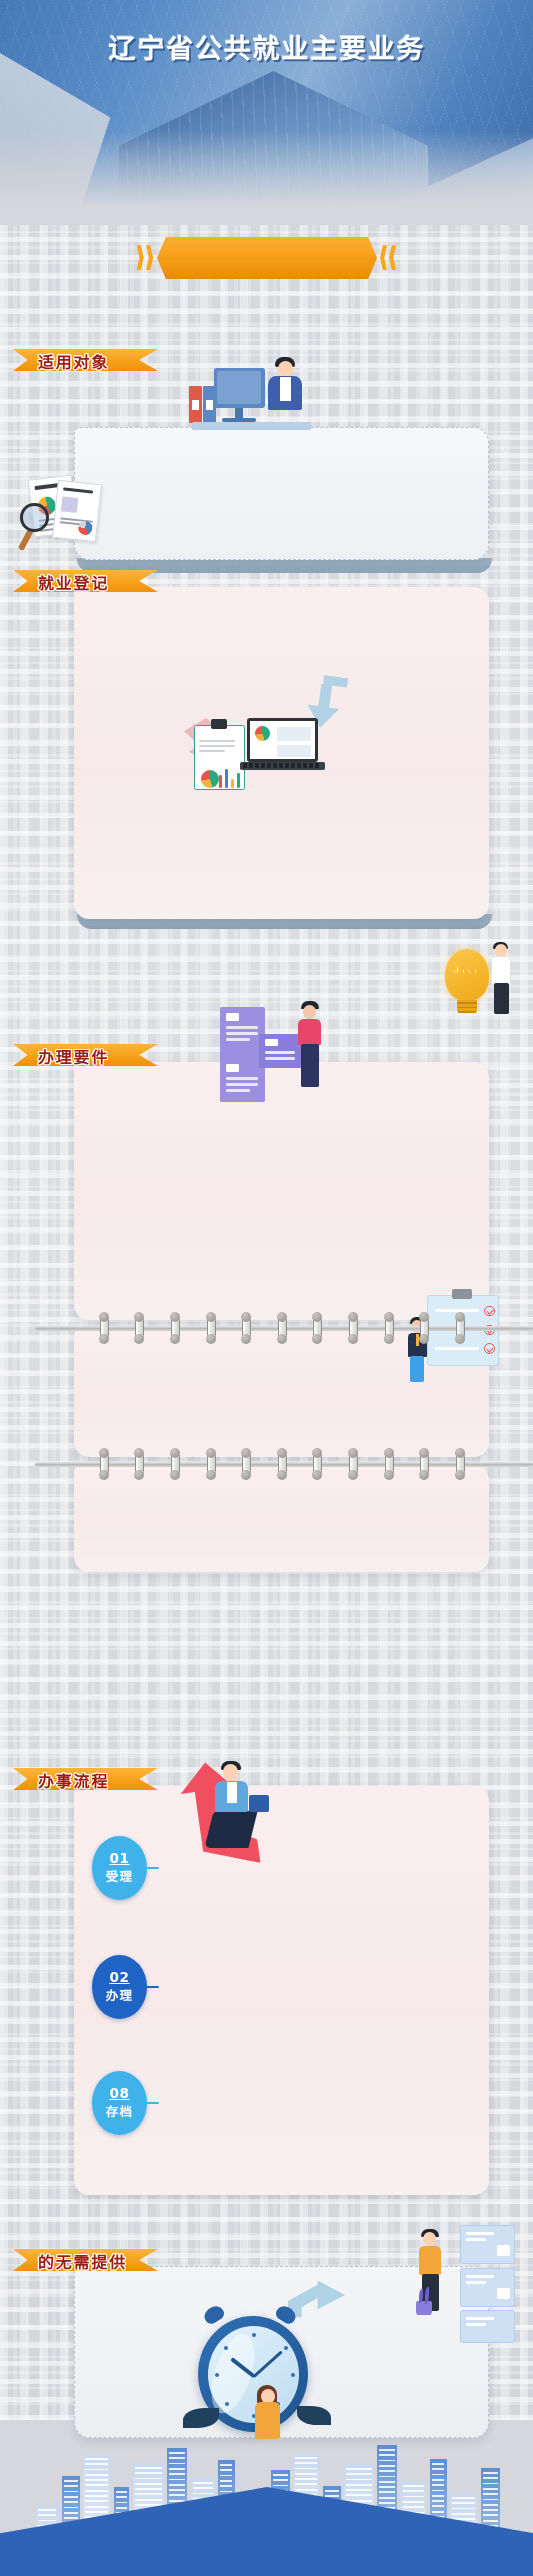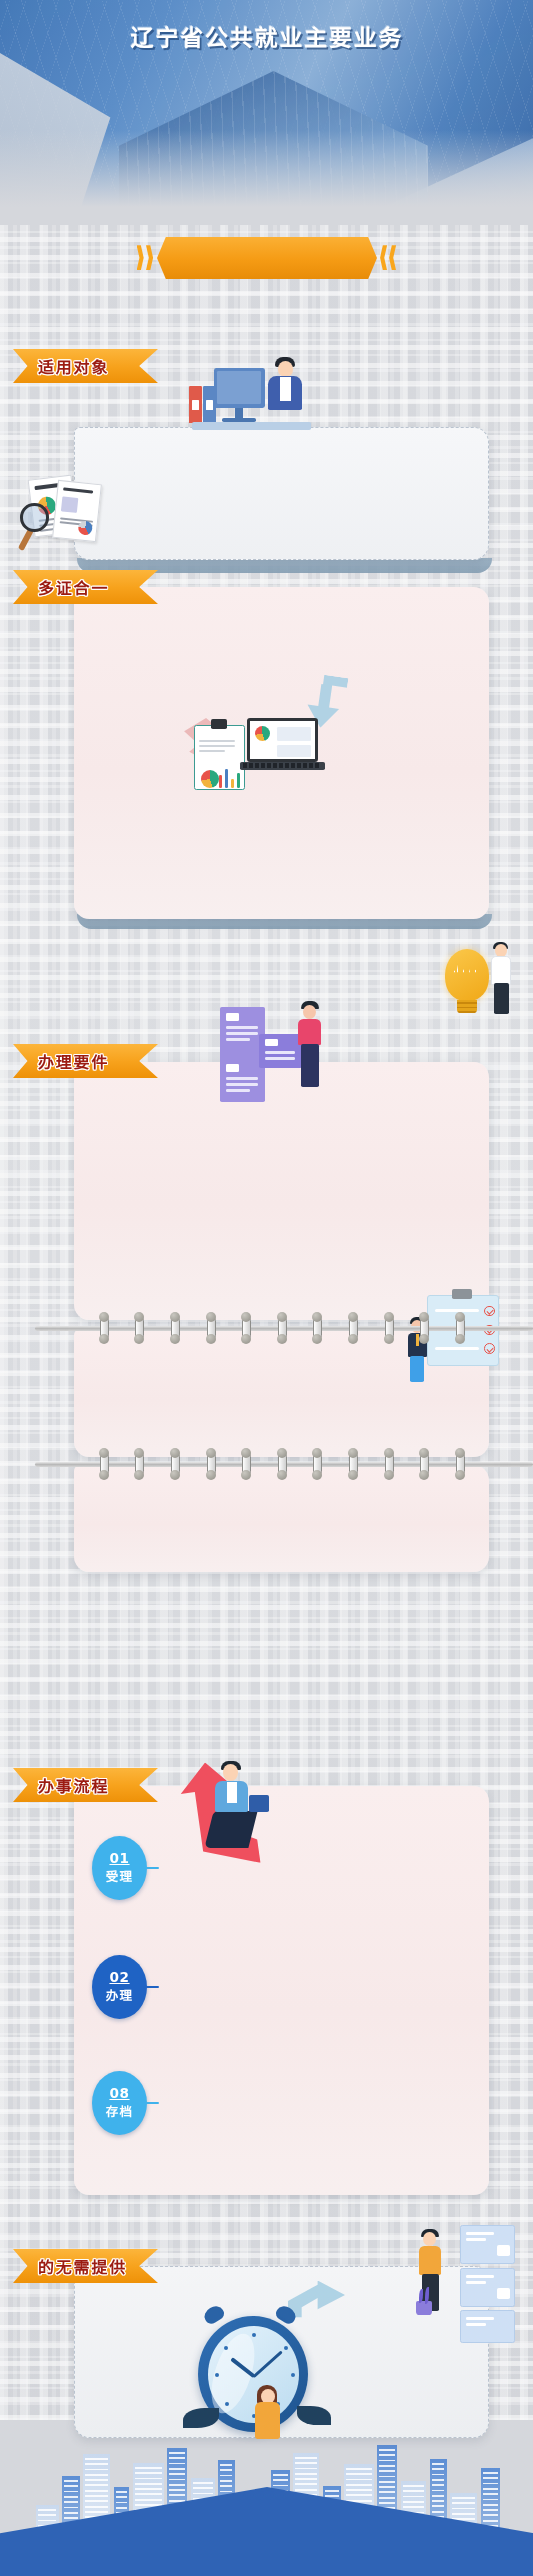--- a/index.html
+++ b/index.html
@@ -44,21 +44,21 @@
     clip-path:polygon(0 0,62% 35%,40% 100%,0 100%);
     opacity:.8;
   }
   .hero-title {
     position:absolute; left:0; top:22.5px; width:534px; text-align:center;
     z-index:5; color:#fff;
     font-family:"DejaVu Sans","Liberation Sans",sans-serif;
     font-weight:700; letter-spacing:1.8px; line-height:1.32;
     text-shadow:1.8px 1.8px 0 rgba(25,60,110,.62), -0.6px -0.6px 0 rgba(255,255,255,.5);
   }
-  .hero-title .l1 { font-size:23px; display:block; }
+  .hero-title .l1 { font-size:27px; display:block;margin-top:8px; }
   .hero-title .l2 { font-size:27px; display:block; margin-top:2.4px; }
   .hero-title .ver { font-size:15px; letter-spacing:0; }
 
   
   .bin-bg {
     position:absolute; left:0; top:225px; width:534px; height:2195px;
     background:
       repeating-linear-gradient(0deg, rgba(255,255,255,.55) 0 5.3px, rgba(255,255,255,0) 5.3px 18px),
       repeating-linear-gradient(90deg, rgba(255,255,255,.42) 0 7.7px, rgba(255,255,255,0) 7.7px 20px),
       linear-gradient(180deg,#d6d8dd 0%,#dcdee2 40%,#d3d5da 100%);
@@ -91,24 +91,24 @@
   .sec-banner .txt {
     position:absolute; left:24px; top:0; width:220px; height:42px;
     display:flex; align-items:center; justify-content:center;
     font-family:"DejaVu Sans","Liberation Sans",sans-serif;
     font-size:22.5px; font-weight:700; letter-spacing:2.4px; color:#fff;
     text-shadow:1.2px 1.2px 0 #E07A00,-1.2px -1.2px 0 #E07A00,1.2px -1.2px 0 #E07A00,-1.2px 1.2px 0 #E07A00,0 1.8px 2.4px rgba(140,70,0,.45);
   }
 
   
   .ribbon {
-    position:absolute; height:34px; z-index:9;
+    position:absolute; height:22px; z-index:9;
     background:linear-gradient(180deg,#FCB53B 0%,#F7A21C 52%,#EE9108 100%);
     clip-path:polygon(0 0, 100% 0, 87% 50%, 100% 100%, 0 100%, 10% 50%);
-    display:flex; align-items:center; padding-left:25px;
+    display:flex; padding-left:25px;
     box-shadow:0 1.8px 3px rgba(130,80,10,.20);
   }
   .ribbon span {
     font-family:"DejaVu Sans","Liberation Sans",sans-serif;
     font-size:16px; font-weight:700; letter-spacing:1.8px; color:#9c1c12;
     text-shadow:1.2px 0 0 #fff,-1.2px 0 0 #fff,0 1.2px 0 #fff,0 -1.2px 0 #fff,
                 0.9px 0.9px 0 #fff,-0.9px 0.9px 0 #fff,0.9px -0.9px 0 #fff,-0.9px -0.9px 0 #fff;
   }
 
   
@@ -409,21 +409,21 @@
     <div class="doc-line" style="top:40px;width:33px;"></div>
     <div class="pie-b"></div>
   </div>
   <div class="mag-handle"></div>
   <div class="mag-glass"></div>
 </div>
 
 <div class="card-shadowbar" style="left:77px; top:914px; width:415px;"></div>
 <div class="card pink" style="left:74px; top:587px; width:415px; height:332px;"></div>
 <div class="ribbon" style="left:13px; top:570px; width:145px;">
-  <span>多证合一</span>
+  <span>就业登记</span>
 </div>
 
 <div class="sub-head" style="left:90px; top:631px;">线上渠道</div>
 <div class="body-txt" style="left:90px; top:653px; width:380px; text-indent:2em;">辽宁省人力资源和社会保障公共服务平台（https://ggfw.lnrc.com.cn/ehrss/login/）或辽宁人社小程序等。</div>
 
 <div class="ill ill-laptop">
   <div class="arrow-blue"></div>
   <div class="arrow-pink"></div>
   <div class="clip-pad">
     <div class="doc-line" style="top:14.2px;width:36px;background:#cfd4da;"></div>

